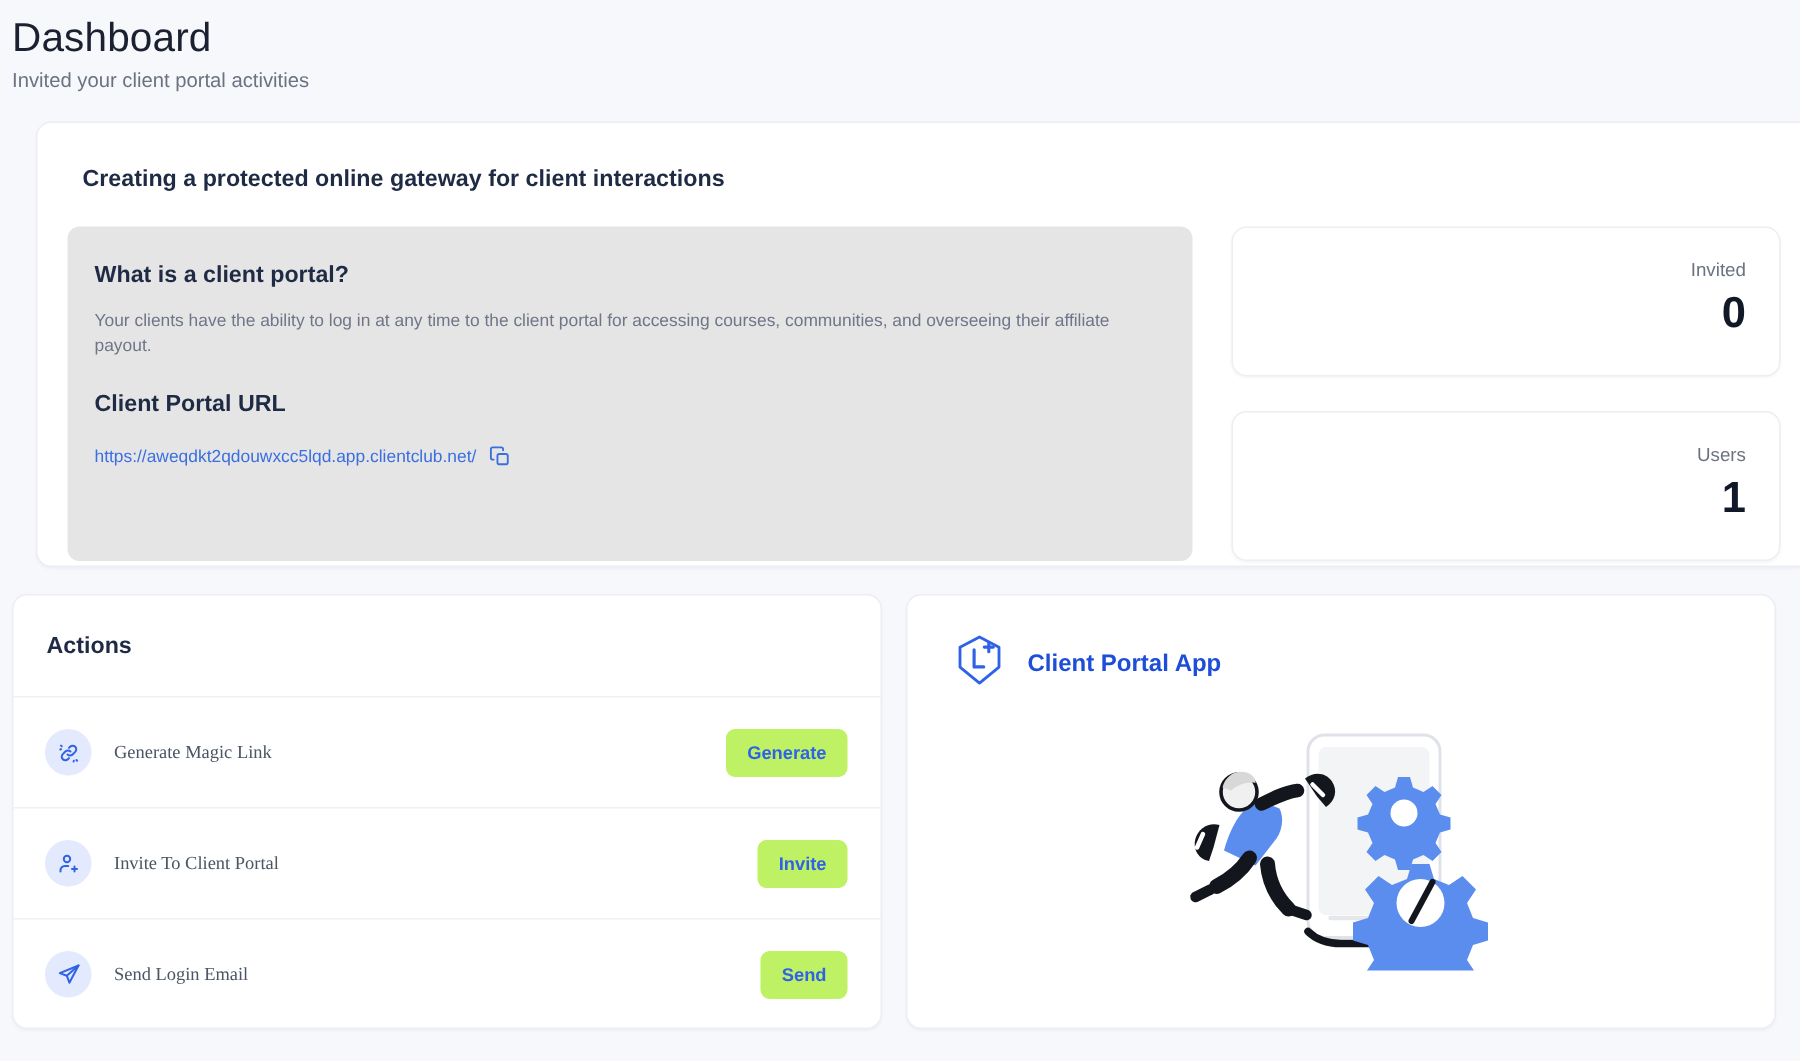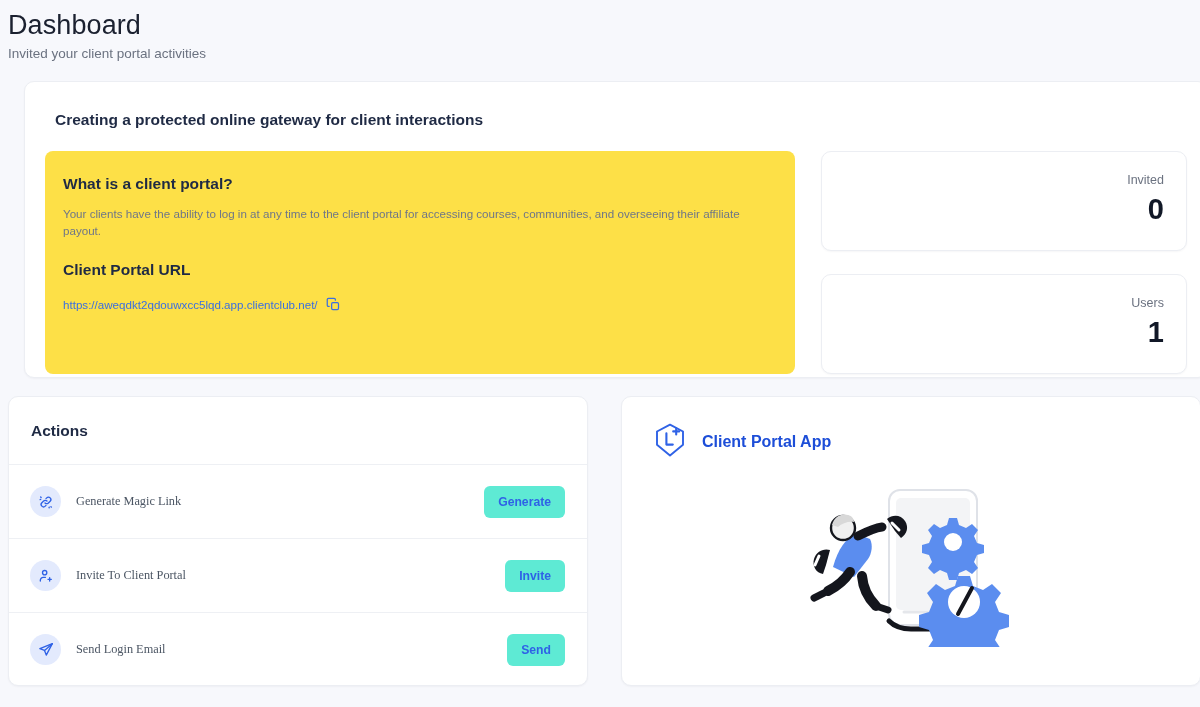--- a/index.html
+++ b/index.html
@@ -55,21 +55,21 @@
     margin: 9px 0 0 10px;
   }
   .hero-body {
     display: flex;
     gap: 26px;
     margin-top: 22px;
   }
 
   .portal-panel {
     width: 750px;
-    background: #fde047;
+    background: #e5e5e5;
     border-radius: 8px;
     padding: 22px 20px 28px 18px;
   }
   .panel-h {
     font-size: 15.5px;
     font-weight: bold;
     color: #1f2a44;
     line-height: 22px;
   }
   .panel-p {
@@ -122,21 +122,21 @@
     line-height: 36px;
     margin-top: 2px;
   }
 
   
   .bottom-row {
     position: absolute;
     left: 8px;
     top: 396px;
     display: flex;
-    gap: 33px;
+    gap: 16px;
   }
 
   
   .actions-card { width: 580px; height: 290px; }
   .actions-head {
     font-size: 15.5px;
     font-weight: bold;
     color: #1f2a44;
     padding: 25px 0 0 22px;
     height: 67px;
@@ -159,21 +159,21 @@
     flex: 0 0 auto;
   }
   .action-label {
     font-size: 12.3px;
     color: #4b5563;
     margin-left: 15px;
     flex: 1 1 auto;
     font-family: Liberation Serif, serif;
   }
   .action-btn {
-    background: #5eead4;
+    background: #bef264;
     color: #2f62e6;
     border: none;
     border-radius: 6px;
     font-family: "Liberation Sans", sans-serif;
     font-size: 12.2px;
     font-weight: bold;
     padding: 9px 14px;
     cursor: pointer;
   }
 

